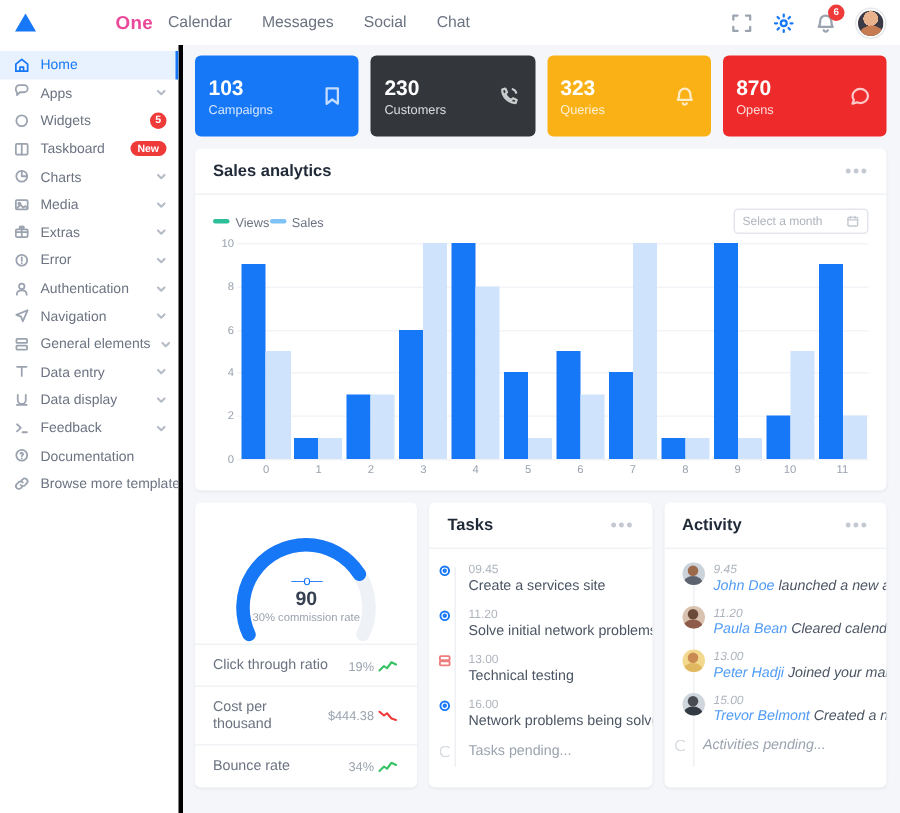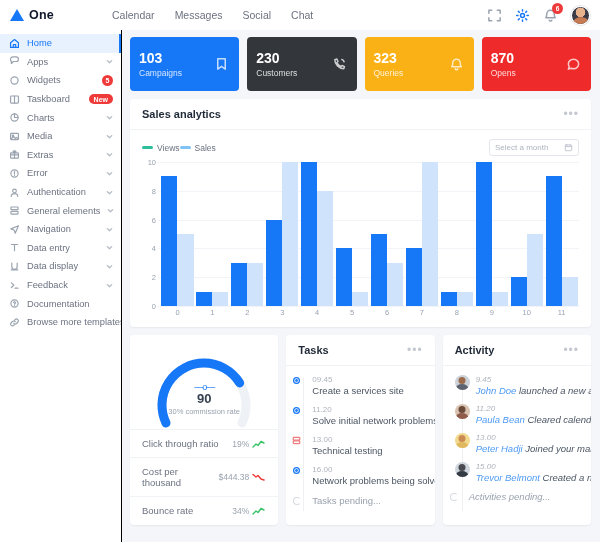--- a/index.html
+++ b/index.html
@@ -14,21 +14,21 @@
   
   .topbar {
     height: 30px; background: #fff; display: flex; align-items: center;
     padding: 0 10px; position: relative; z-index: 5;
   }
   .brand { display: flex; align-items: center; gap: 5px; width: 96px; }
   .logo-tri {
     width: 0; height: 0; border-left: 7px solid transparent;
     border-right: 7px solid transparent; border-bottom: 12px solid #1677f7;
   }
-  .brand-name { font-size: 12.5px; font-weight: bold; color: #0f172a; letter-spacing: .2px; }
+  .brand-name { font-size: 12.5px; font-weight: bold; color: #ec4899; letter-spacing: .2px; margin-left: 48px; }
   .topnav { display: flex; align-items: center; gap: 20px; margin-left: 6px; }
   .topnav a { color: #6b7280; font-size: 10.5px; text-decoration: none; }
   .top-right { margin-left: auto; display: flex; align-items: center; gap: 13px; }
   .ic { width: 15px; height: 15px; display: block; }
   .ic path, .ic circle, .ic rect, .ic line, .ic polyline, .ic polygon {
     fill: none; stroke: #9aa3af; stroke-width: 1.6;
     stroke-linecap: round; stroke-linejoin: round;
   }
   .ic.blue path, .ic.blue circle { stroke: #1677f7; }
   .bell-wrap { position: relative; }
@@ -45,21 +45,21 @@
     overflow: hidden; position: relative;
   }
   .avatar-top::after {
     content: ""; position: absolute; left: 50%; top: 60%; width: 16px; height: 12px;
     transform: translateX(-50%); border-radius: 50% 50% 0 0; background: #c77b52;
   }
   
   .shell { display: flex; height: 512px; }
   .sidebar {
     width: 122px; background: #fff; padding-top: 4px; overflow: hidden;
-    border-right: 1px solid #000000;
+    border-right: 3px solid #000000;
   }
   .nav-item {
     display: flex; align-items: center; height: 18.6px; padding: 0 8px 0 9px;
     gap: 7px; font-size: 9.3px; color: #6b7280; position: relative; cursor: default;
   }
   .nav-item.active { background: #e8f1fe; color: #1677f7; }
   .nav-item.active .nav-ic path, .nav-item.active .nav-ic rect,
   .nav-item.active .nav-ic circle, .nav-item.active .nav-ic polyline,
   .nav-item.active .nav-ic line { stroke: #1677f7; }
   .nav-item.active::after {
@@ -309,34 +309,34 @@
           <path d="M2.8 12c0-2.3 1.9-3.6 4.2-3.6s4.2 1.3 4.2 3.6"></path>
         </svg>
       <span class="nav-label">Authentication</span>
       <svg class="chev" viewBox="0 0 8 8">
           <path d="M1.5 3l2.5 2.5L6.5 3"></path>
         </svg>
     </div>
 
     <div class="nav-item">
       <svg class="nav-ic" viewBox="0 0 14 14">
+          <path d="M12 2.3L2.4 6.2l4 1.5 1.5 4z"></path>
+        </svg>
+      <span class="nav-label">Navigation</span>
+      <svg class="chev" viewBox="0 0 8 8">
+          <path d="M1.5 3l2.5 2.5L6.5 3"></path>
+        </svg>
+    </div>
+
+    <div class="nav-item">
+      <svg class="nav-ic" viewBox="0 0 14 14">
           <rect x="2.5" y="2.5" width="9" height="3.4" rx=".6"></rect>
           <rect x="2.5" y="8.1" width="9" height="3.4" rx=".6"></rect>
         </svg>
       <span class="nav-label">General elements</span>
-      <svg class="chev" viewBox="0 0 8 8">
-          <path d="M1.5 3l2.5 2.5L6.5 3"></path>
-        </svg>
-    </div>
-
-    <div class="nav-item">
-      <svg class="nav-ic" viewBox="0 0 14 14">
-          <path d="M12 2.3L2.4 6.2l4 1.5 1.5 4z"></path>
-        </svg>
-      <span class="nav-label">Navigation</span>
       <svg class="chev" viewBox="0 0 8 8">
           <path d="M1.5 3l2.5 2.5L6.5 3"></path>
         </svg>
     </div>
 
     <div class="nav-item">
       <svg class="nav-ic" viewBox="0 0 14 14">
           <line x1="3" y1="3.2" x2="11" y2="3.2"></line>
           <line x1="7" y1="3.2" x2="7" y2="11"></line>
         </svg>

